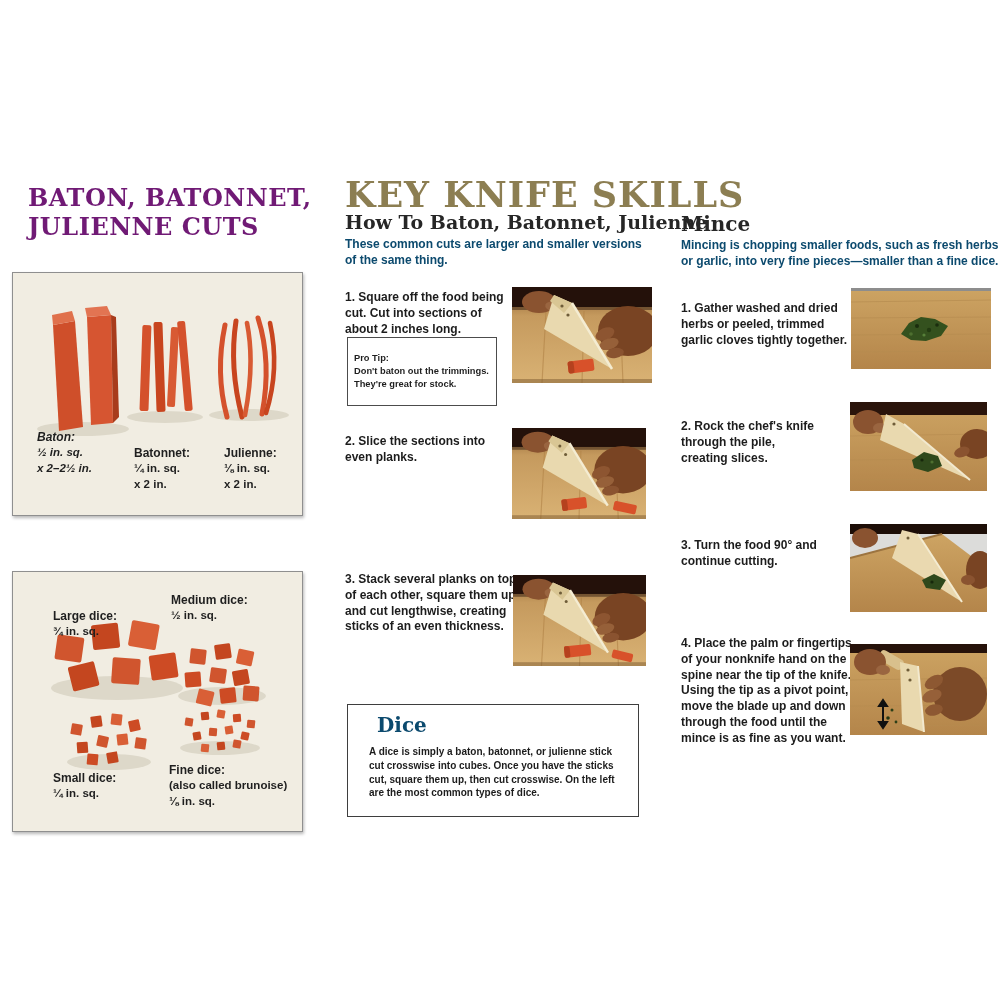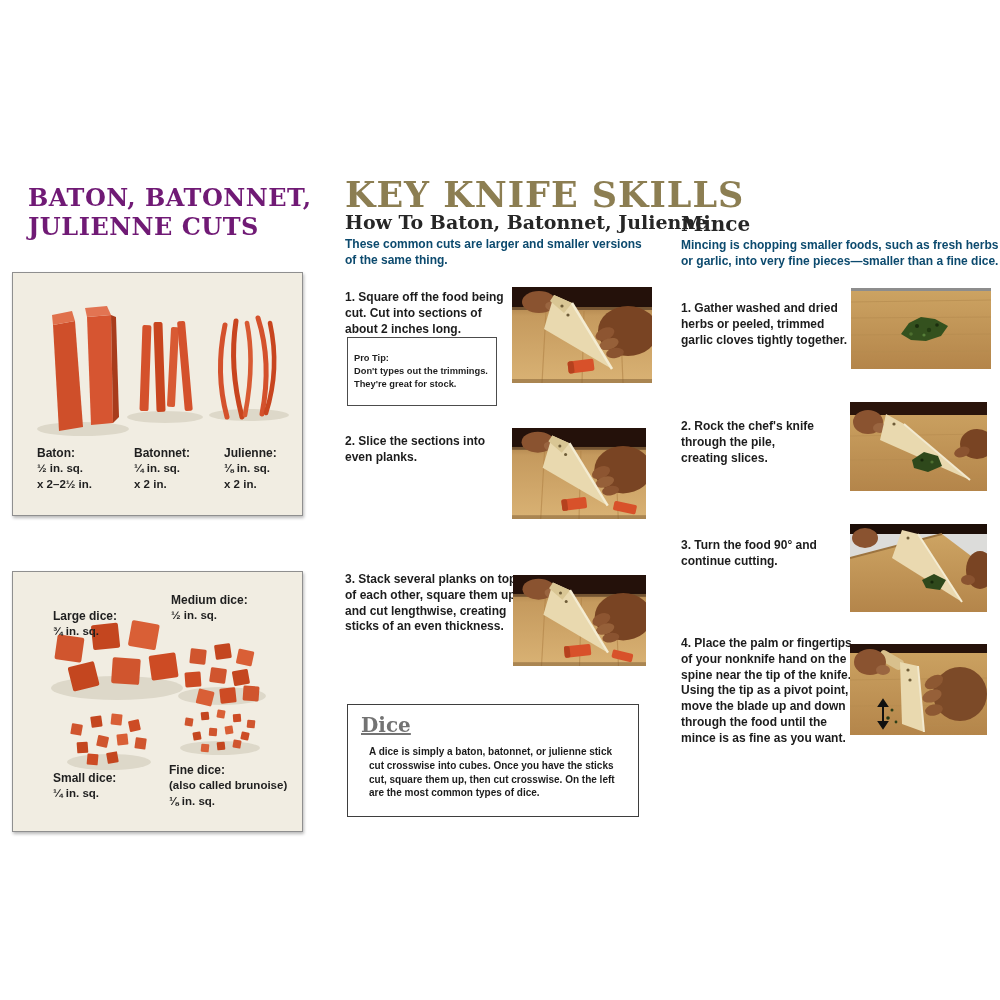--- a/index.html
+++ b/index.html
@@ -17,21 +17,21 @@
   .step{font-size:12px;font-weight:600;line-height:1.32;color:#1c1c1c;}
 
   .photo-box{background:#f1ede2;border:1px solid #8f8f8f;box-shadow:1px 2px 3px rgba(0,0,0,.28);}
   .cut-label .nm{display:block;font-weight:700;font-size:12px;line-height:1.35;}
   .cut-label .sz{display:block;font-weight:600;font-size:11.5px;line-height:1.35;}
 
   .tip-box{border:1px solid #4c4c4c;background:#fff;padding:14px 6px;font-size:9.3px;font-weight:700;line-height:1.4;}
   .tip-box span{display:block;}
 
   .note-box{border:1.5px solid #3e3e3e;background:#fff;padding:8px 13px;box-sizing:border-box;}
-  .note-box h3{margin:0 0 4px 0;font-family:"DejaVu Serif",serif;font-weight:600;font-size:20px;color:#737373;text-decoration:underline;}
+  .note-box h3{margin:0 0 4px 16px;font-family:"DejaVu Serif",serif;font-weight:600;font-size:20px;color:#0c4a6e;}
   .note-box p{margin:8px;font-size:10px;font-weight:700;line-height:1.38;color:#1c1c1c;}
 
   svg.ph{display:block;}
 </style>
 </head>
 <body>
 
 <svg width="0" height="0" style="position:absolute" aria-hidden="true">
   <defs>
     <linearGradient id="gWoodV" x1="0" x2="0" y1="0" y2="1">
@@ -72,21 +72,21 @@
       </g>
       <g fill="none" stroke-linecap="round">
         <ellipse cx="236" cy="128" rx="40" ry="6" fill="#ddd8c9" stroke="none"></ellipse>
         <path d="M212,38 q-10,48 2,92" stroke="#d4512c" stroke-width="5"></path>
         <path d="M223,34 q-7,46 6,96" stroke="#c8451f" stroke-width="5"></path>
         <path d="M234,36 q8,40 -2,92" stroke="#d85a33" stroke-width="4.6"></path>
         <path d="M245,31 q14,44 4,96" stroke="#d4512c" stroke-width="5"></path>
         <path d="M257,36 q10,46 -4,90" stroke="#c8451f" stroke-width="4.6"></path>
       </g>
     </svg>
-    <div class="abs cut-label" style="left:24px;top:172px;width:90px;">
+    <div class="abs cut-label" style="left:24px;top:156px;width:90px;font-style:italic;">
       <span class="nm">Baton:</span>
       <span class="sz">½ in. sq.</span>
       <span class="sz">x 2–2½ in.</span>
     </div>
     <div class="abs cut-label" style="left:121px;top:172px;width:90px;">
       <span class="nm">Batonnet:</span>
       <span class="sz">¼ in. sq.</span>
       <span class="sz">x 2 in.</span>
     </div>
     <div class="abs cut-label" style="left:211px;top:172px;width:80px;">
@@ -168,21 +168,21 @@
   </div>
 
   <h2 class="abs gold-heading" style="left:345px;top:174px;">KEY KNIFE SKILLS</h2>
   <h3 class="abs sub-serif" style="left:345px;top:211px;">How To Baton, Batonnet, Julienne</h3>
   <p class="abs intro" style="left:345px;top:237px;width:300px;margin:0;">These common cuts are larger and smaller versions of the same thing.</p>
 
   <p class="abs step" style="left:345px;top:290px;width:170px;margin:0;">1. Square off the food being cut. Cut into sections of about 2 inches long.</p>
 
   <div class="abs tip-box" style="left:347px;top:337px;width:136px;">
     <span>Pro Tip:</span>
-    <span>Don't types out the trimmings.</span>
+    <span>Don't baton out the trimmings.</span>
     <span>They're great for stock.</span>
   </div>
 
   <svg class="ph abs" style="left:512px;top:287px;" width="140" height="96" viewBox="0 0 140 96" preserveAspectRatio="none">
     <rect width="140" height="96" fill="url(#gWoodV)"></rect>
     <g stroke="#b08246" stroke-width="1.2" opacity="0.6">
         <line x1="34" y1="24" x2="30" y2="96"></line>
         <line x1="72" y1="24" x2="70" y2="96"></line>
         <line x1="108" y1="24" x2="111" y2="96"></line>
       </g>

